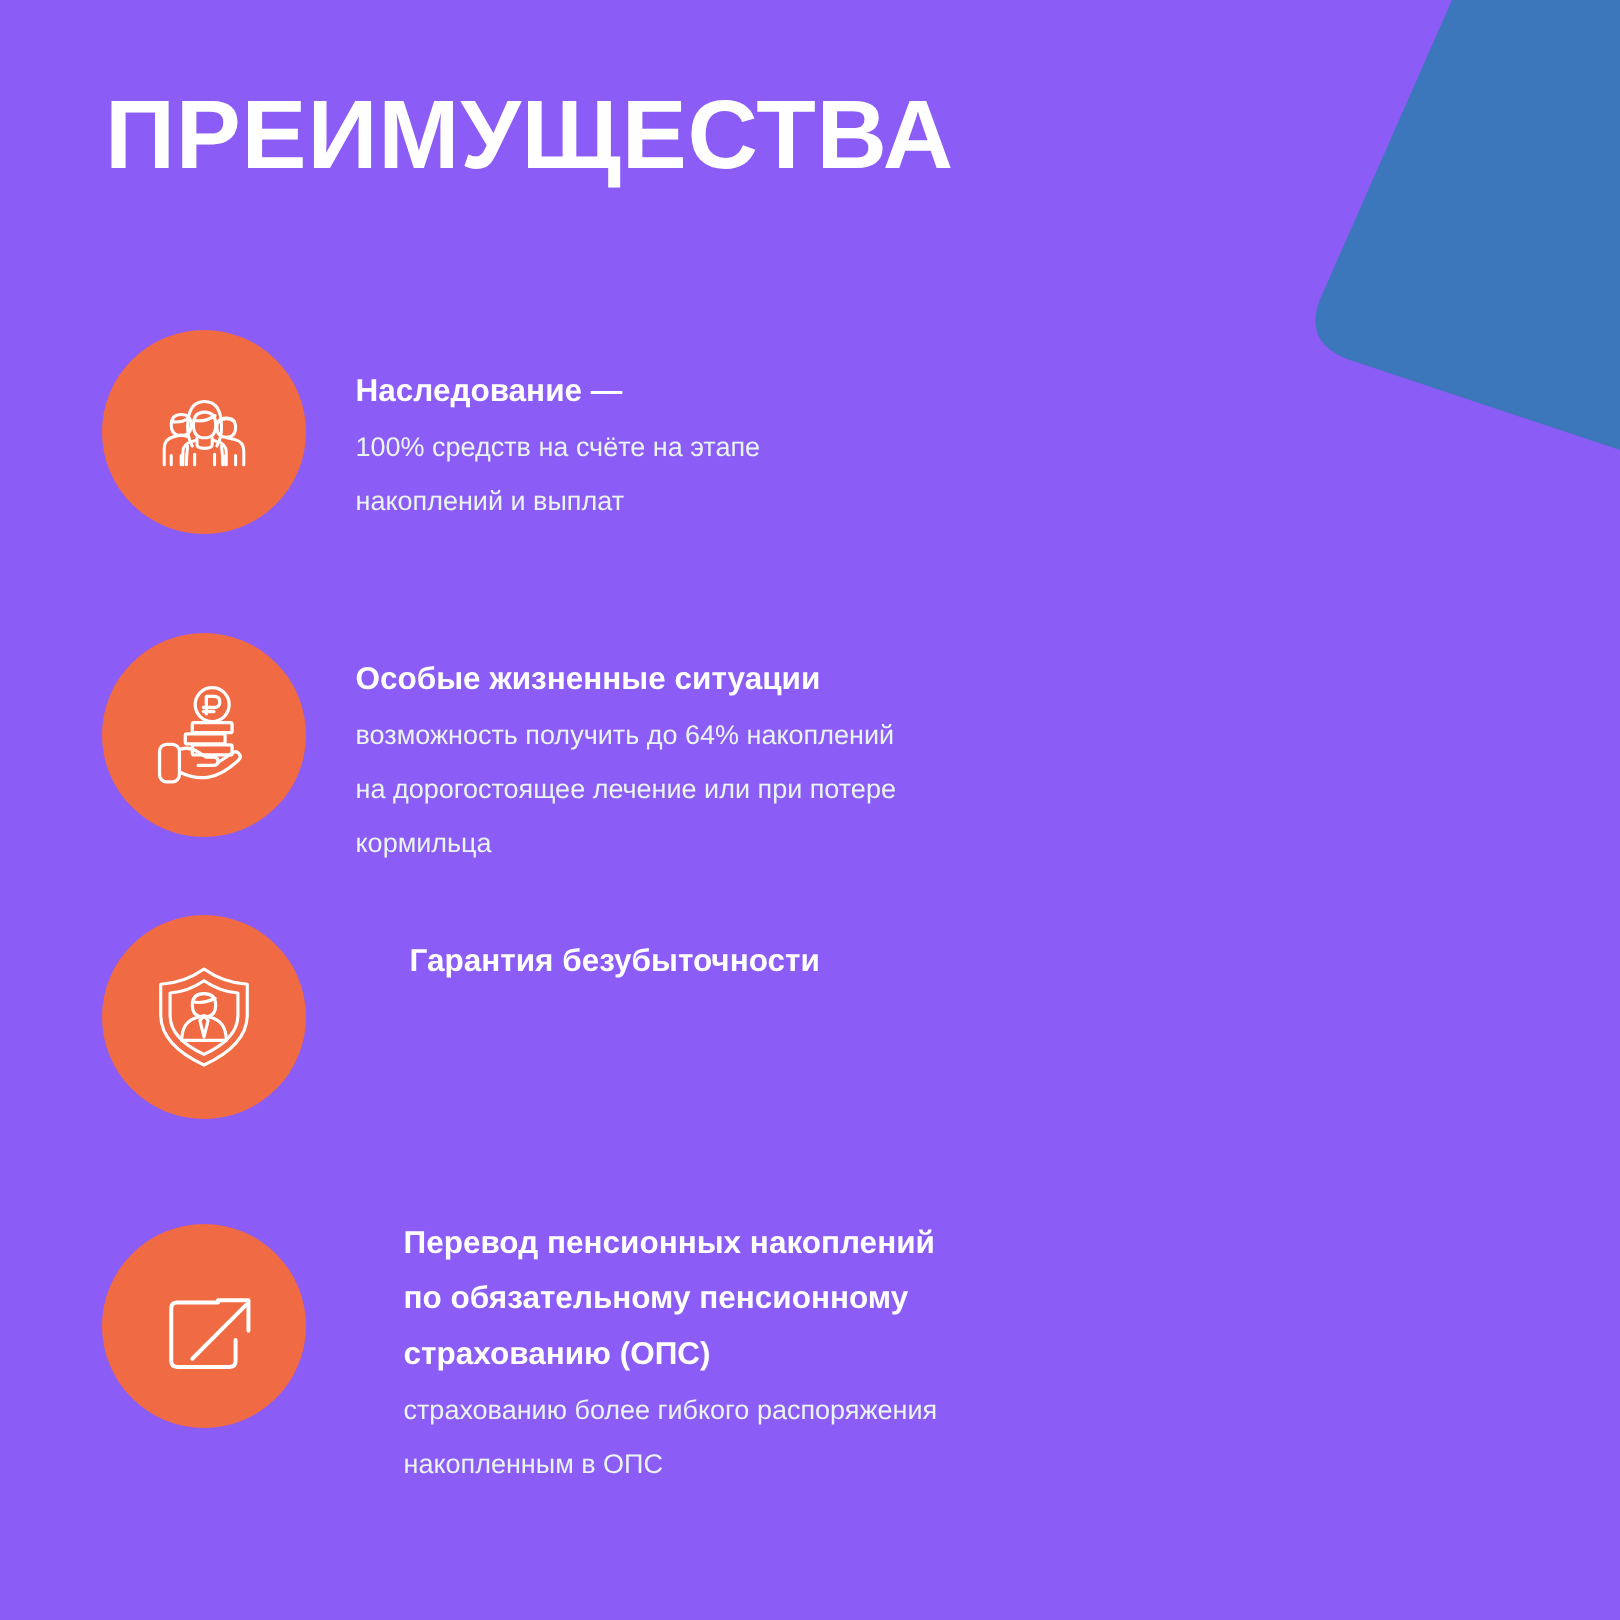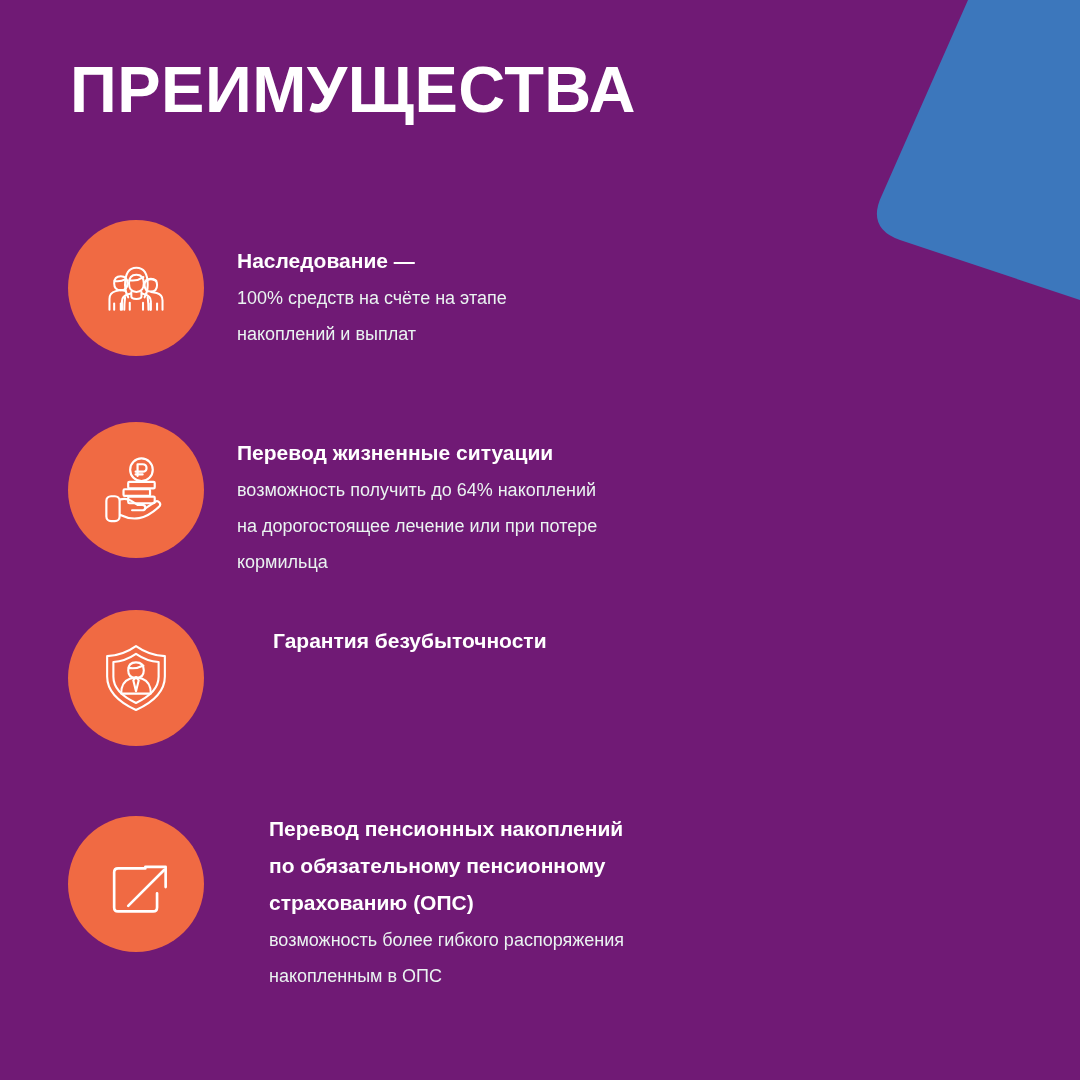--- a/index.html
+++ b/index.html
@@ -10,21 +10,21 @@
     width: 1080px;
     height: 1080px;
     background: #0E9E82;
     font-family: "Liberation Sans", "DejaVu Sans", sans-serif;
     overflow: hidden;
   }
   .slide {
     position: relative;
     width: 1080px;
     height: 1080px;
-    background: #701a75;
+    background: #8b5cf6;
     overflow: hidden;
   }
 
   
   .deco-blue {
     position: absolute;
     top: 0;
     right: 0;
     width: 220px;
     height: 300px;
@@ -174,21 +174,21 @@
           <rect x="34" y="49" width="34" height="8.5" rx="1.5"></rect>
           <rect x="40" y="58.5" width="34" height="8.5" rx="1.5"></rect>
 
           <path d="M30 62 q8 -2 14 2 l8 5 h6 q4 0 4 3.5 q0 3.5 -4 3.5 h-13"></path>
           <path d="M30 82 q12 6 24 4 q12 -2 25 -14 q3.5 -3 1 -6 q-2.5 -3 -6 -0.5 l-12 8"></path>
 
           <rect x="12" y="58" width="17" height="32" rx="6"></rect>
         </svg>
       </div>
       <div class="benefit-text">
-        <div class="benefit-heading">Перевод жизненные ситуации</div>
+        <div class="benefit-heading">Особые жизненные ситуации</div>
         <div class="benefit-body">возможность получить до 64% накоплений
 на дорогостоящее лечение или при потере
 кормильца</div>
       </div>
     </div>
 
     <div class="benefit-row" data-idx="2">
       <div class="icon-badge">
         <svg viewBox="0 0 100 100" fill="none" stroke="#FFFFFF" stroke-width="2.7" stroke-linecap="round" stroke-linejoin="round">
 
@@ -217,19 +217,19 @@
 
           <path d="M40 78 L86 32"></path>
 
           <path d="M62 28 H88 V54"></path>
         </svg>
       </div>
       <div class="benefit-text">
         <div class="benefit-heading">Перевод пенсионных накоплений
 по обязательному пенсионному
 страхованию (ОПС)</div>
-        <div class="benefit-body">возможность более гибкого распоряжения
+        <div class="benefit-body">страхованию более гибкого распоряжения
 накопленным в ОПС</div>
       </div>
     </div>
 
   </div>
 </div>
 
 </body></html>

